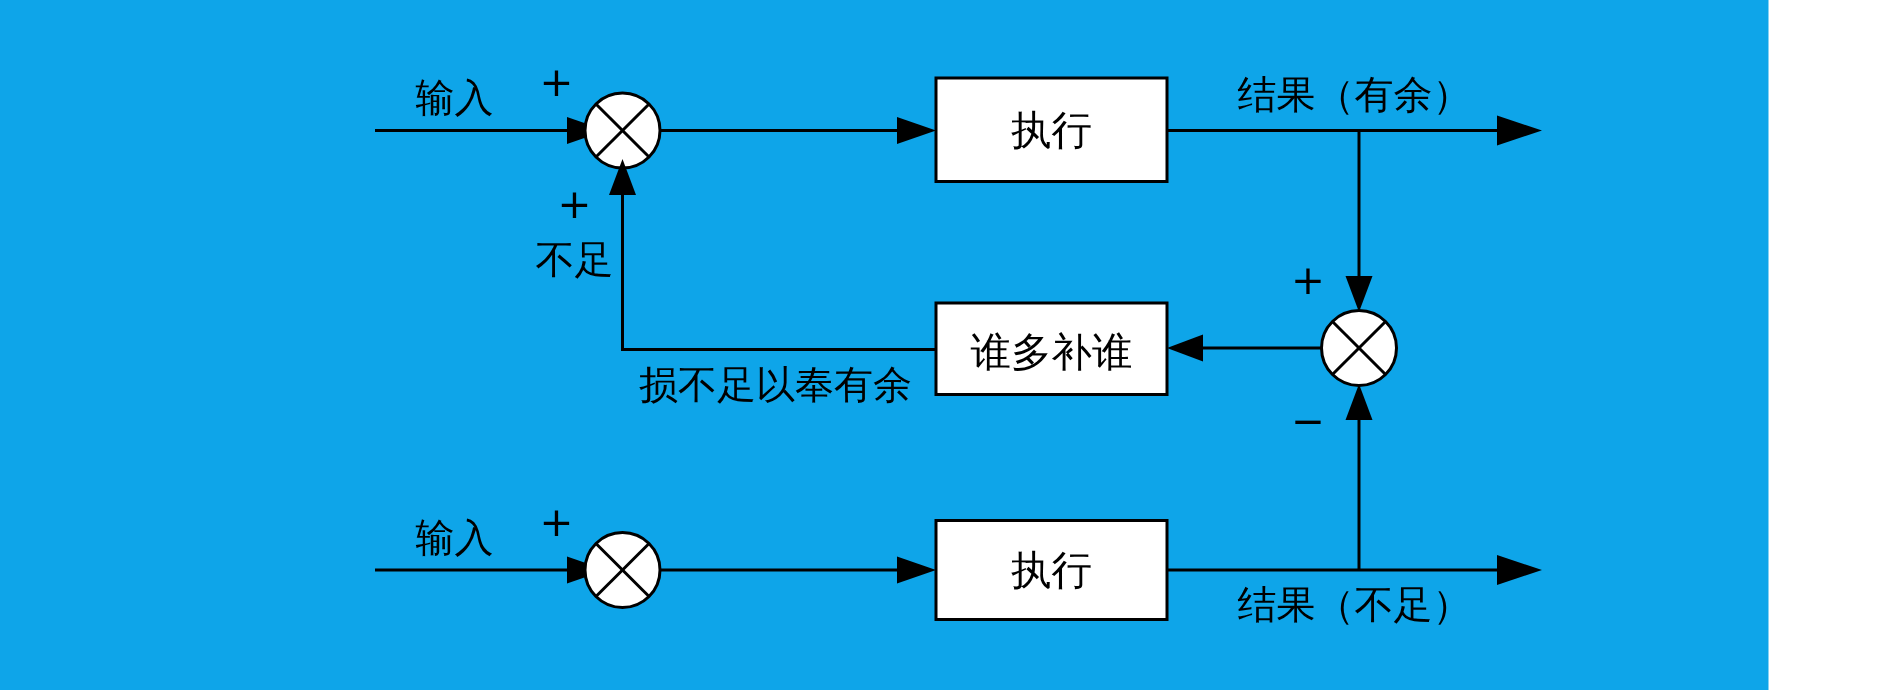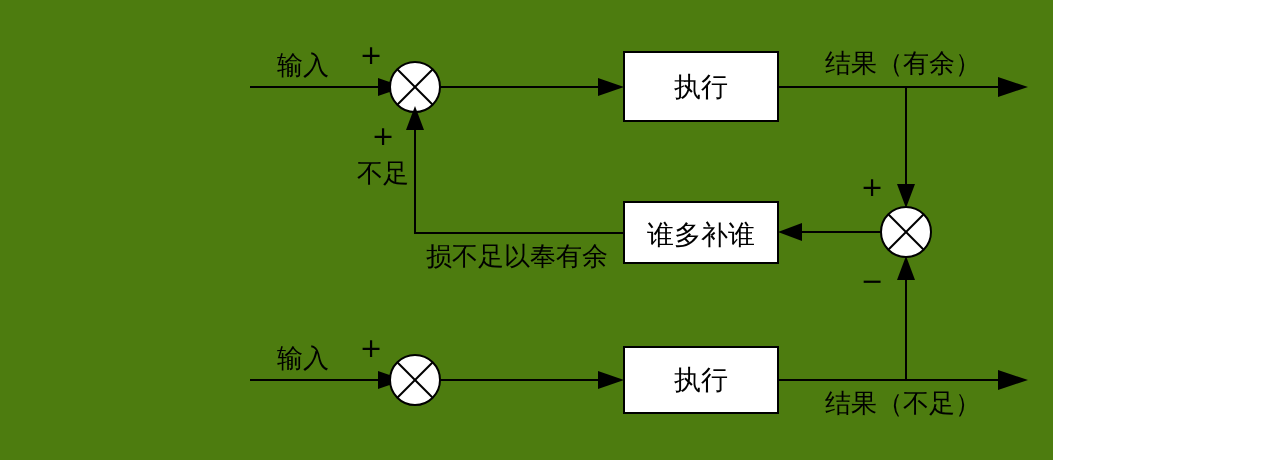--- a/index.html
+++ b/index.html
@@ -5,23 +5,23 @@
   html, body {
     margin: 0;
     padding: 0;
     background: #ffffff;
   }
   body {
     font-family: "DejaVu Sans", "Liberation Sans", sans-serif;
   }
   #diagram-root {
     position: relative;
-    width: 1053px;
+    width: 1179px;
     height: 460px;
-    background: #4d7c0f;
+    background: #0ea5e9;
     overflow: hidden;
   }
   svg.diagram {
     position: absolute;
     top: 0;
     left: 0;
     width: 1269px;
     height: 460px;
   }
   .wire {

